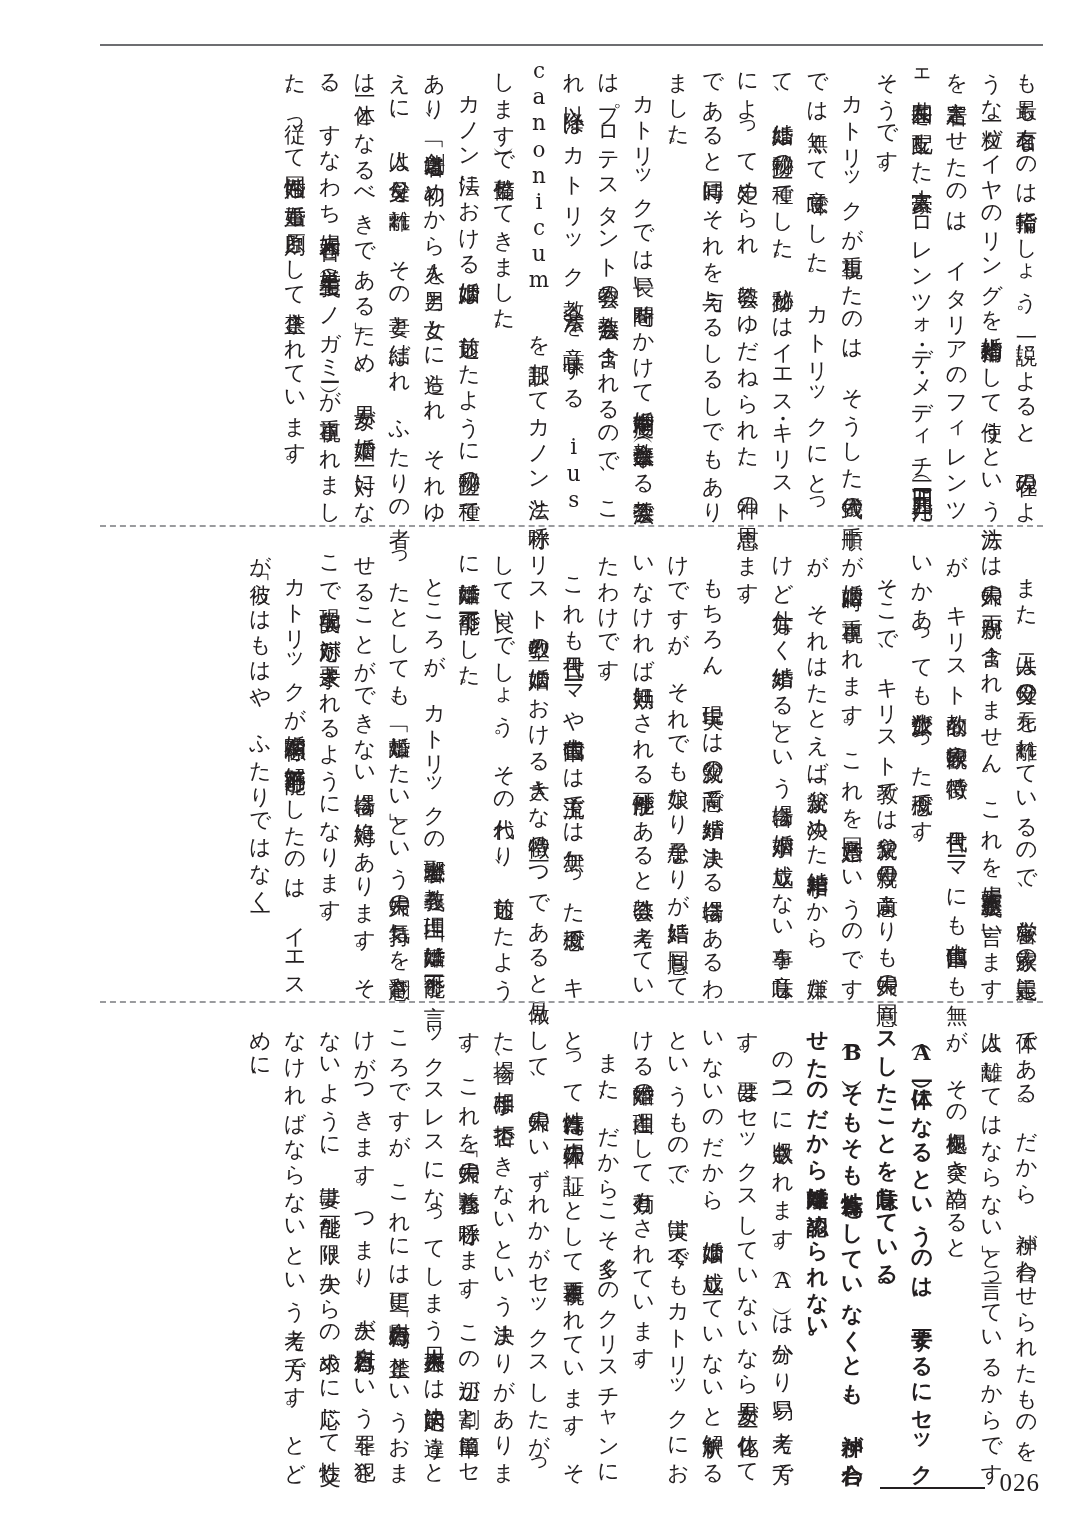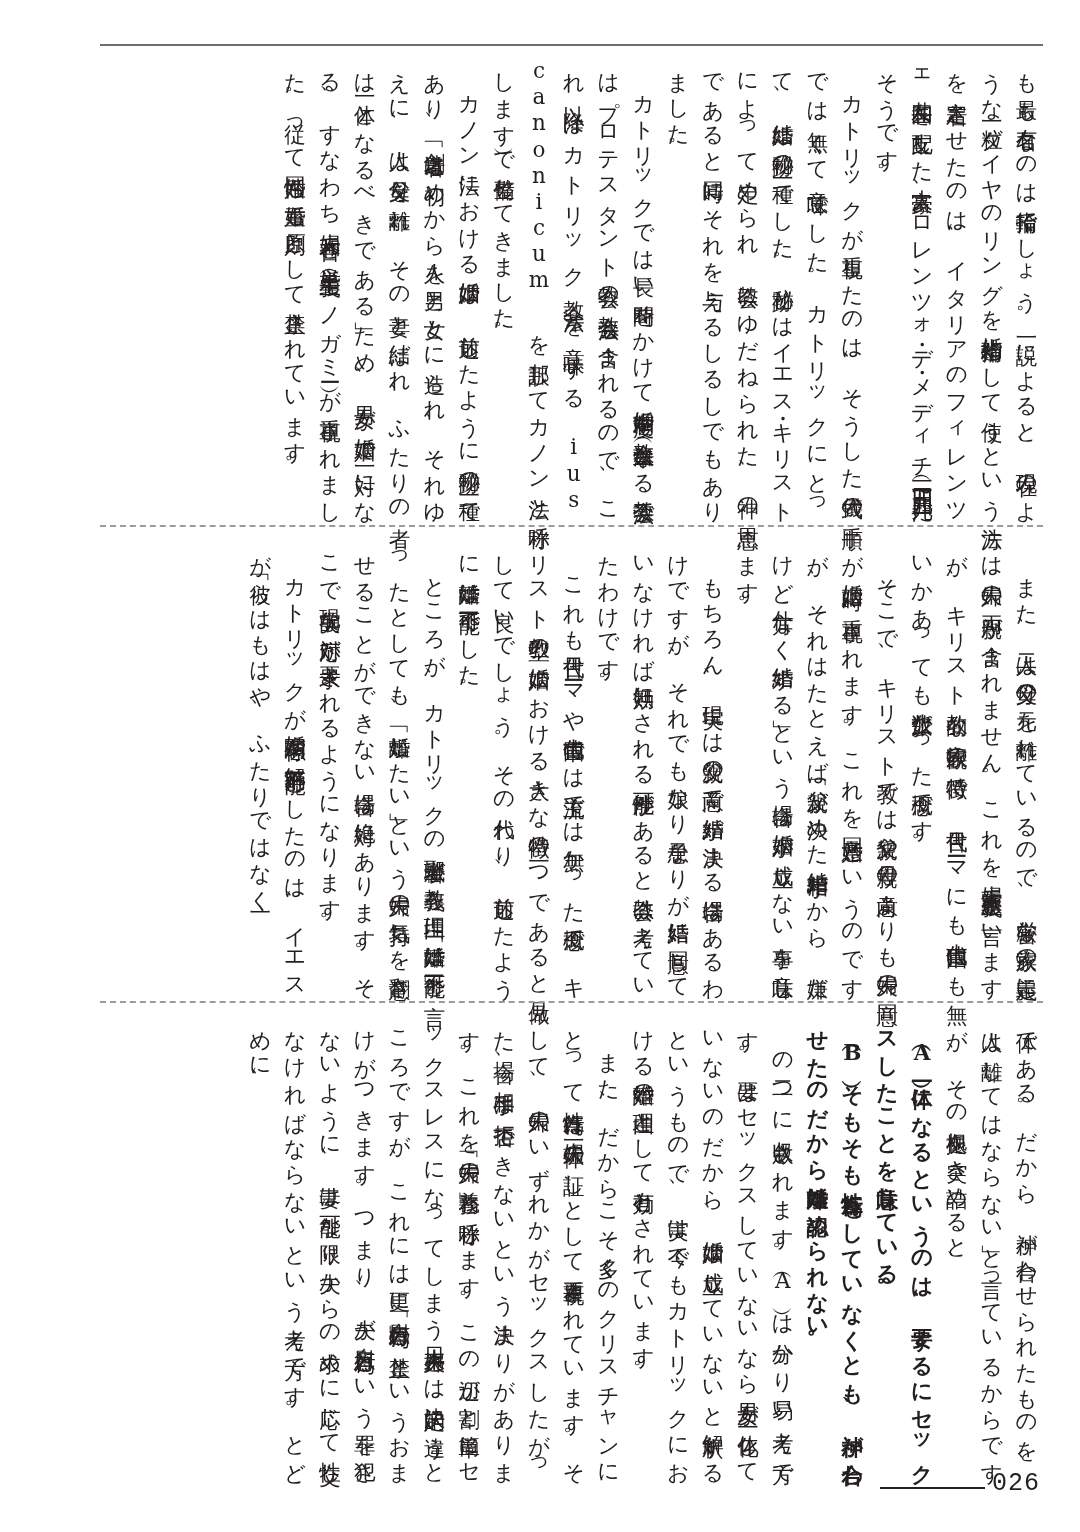--- a/index.html
+++ b/index.html
@@ -47,21 +47,21 @@
     width: 105px;
     height: 2px;
     background: #231f20;
   }
 
   
   .folio {
     position: absolute;
     right: 40px;
     top: 1469px;
-    font-family: Liberation Mono, monospace;
+    font-family: Liberation Serif, serif;
     font-size: 25px;
     letter-spacing: 1px;
     color: #231f20;
   }
 
   
   .vblock {
     position: absolute;
     writing-mode: vertical-rl;
     -webkit-writing-mode: vertical-rl;

